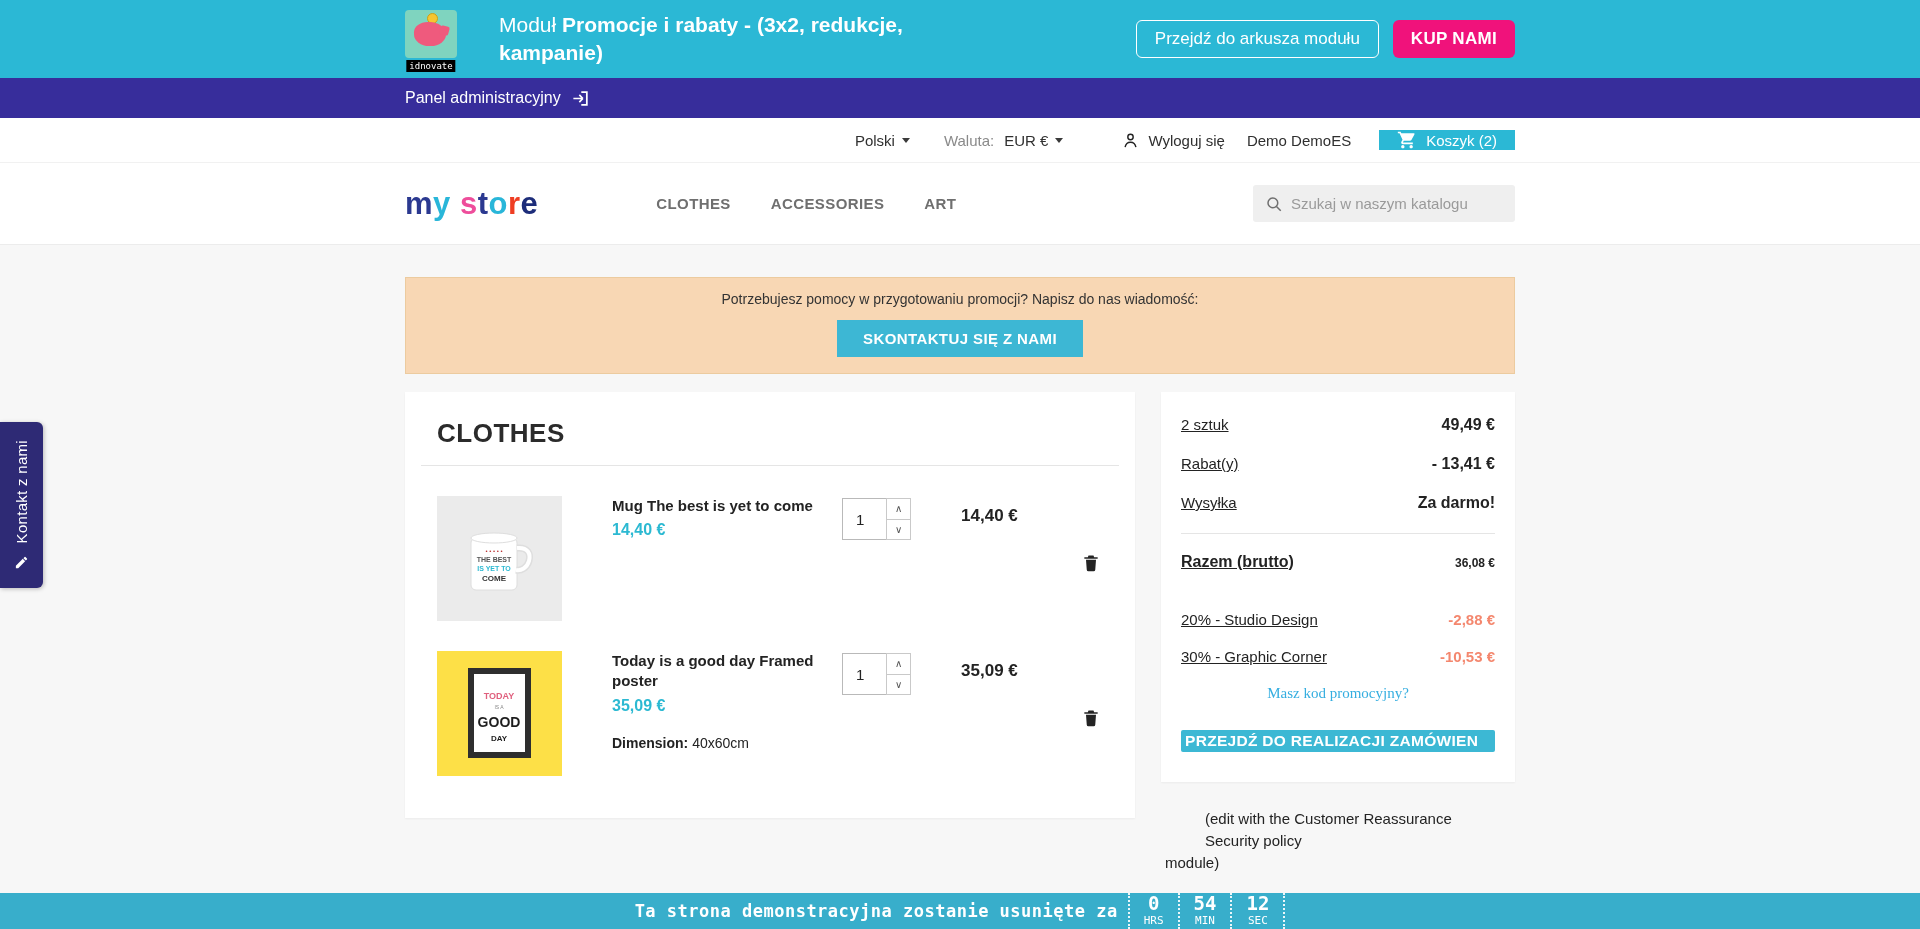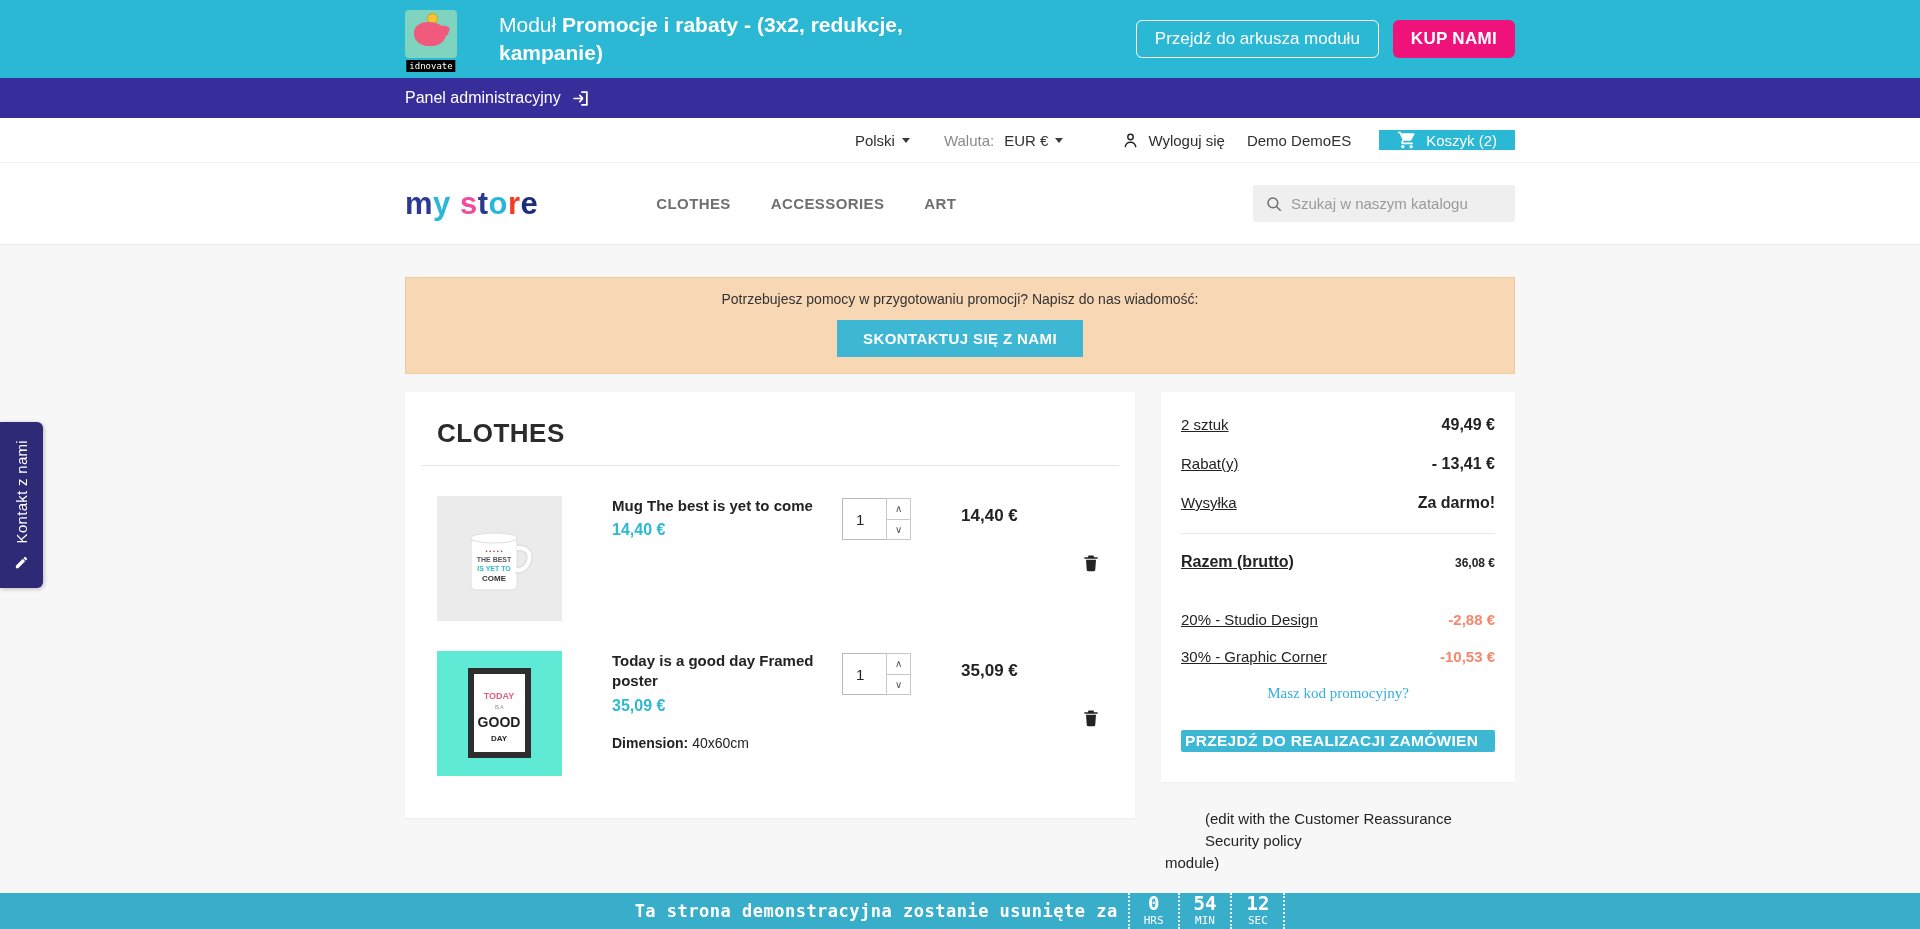--- a/index.html
+++ b/index.html
@@ -271,21 +271,21 @@
           <button class="trash-btn">
             <span>
               <svg width="20" height="22" viewBox="0 0 24 24" fill="#232323">
                   <path d="M9 3h6l.8 2H20v2H4V5h4.2L9 3zm-3 5h12l-.9 12.1A2 2 0 0 1 15.1 22H8.9a2 2 0 0 1-2-1.9L6 8z"></path>
                 </svg>
             </span>
           </button>
         </div>
 
         <div class="cart-row">
-          <div class="prod-img" style="background:#5eead4;">
+          <div class="prod-img" style="background:#fde047;">
             <svg width="125" height="125" viewBox="0 0 125 125">
               <rect x="31" y="17" width="63" height="90" fill="#2e2e2e"></rect>
               <rect x="37" y="23" width="51" height="78" fill="#fff"></rect>
               <text x="62" y="48" text-anchor="middle" font-size="9" font-weight="bold" fill="#e0607e">TODAY</text>
               <text x="62" y="58" text-anchor="middle" font-size="5" fill="#888">IS A</text>
               <text x="62" y="76" text-anchor="middle" font-size="14" font-weight="bold" fill="#1d1d1d">GOOD</text>
               <text x="62" y="90" text-anchor="middle" font-size="8" font-weight="bold" fill="#1d1d1d">DAY</text>
             </svg>
           </div>
           <div class="prod-info">

